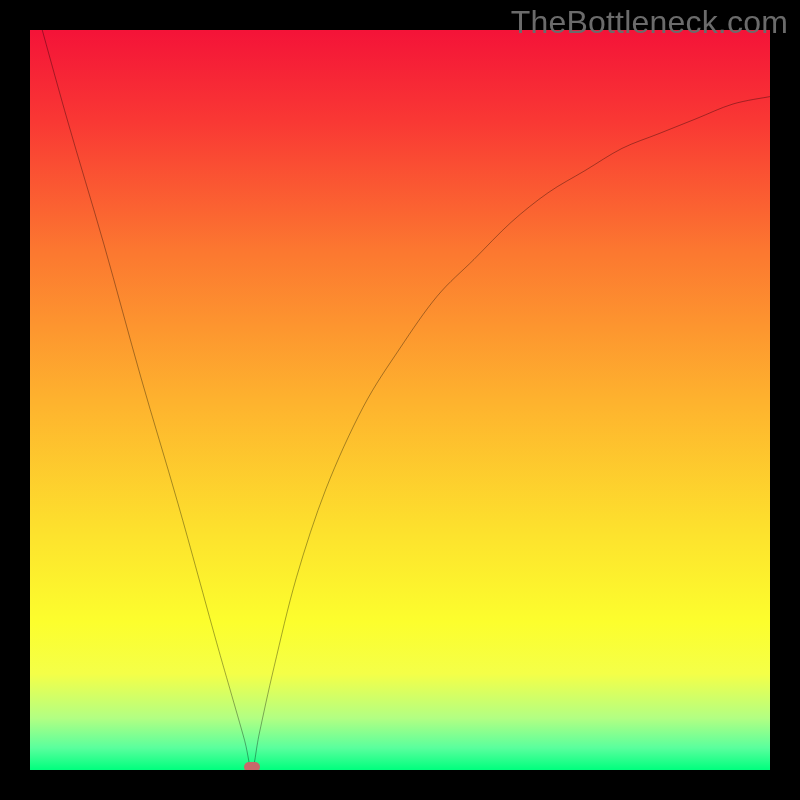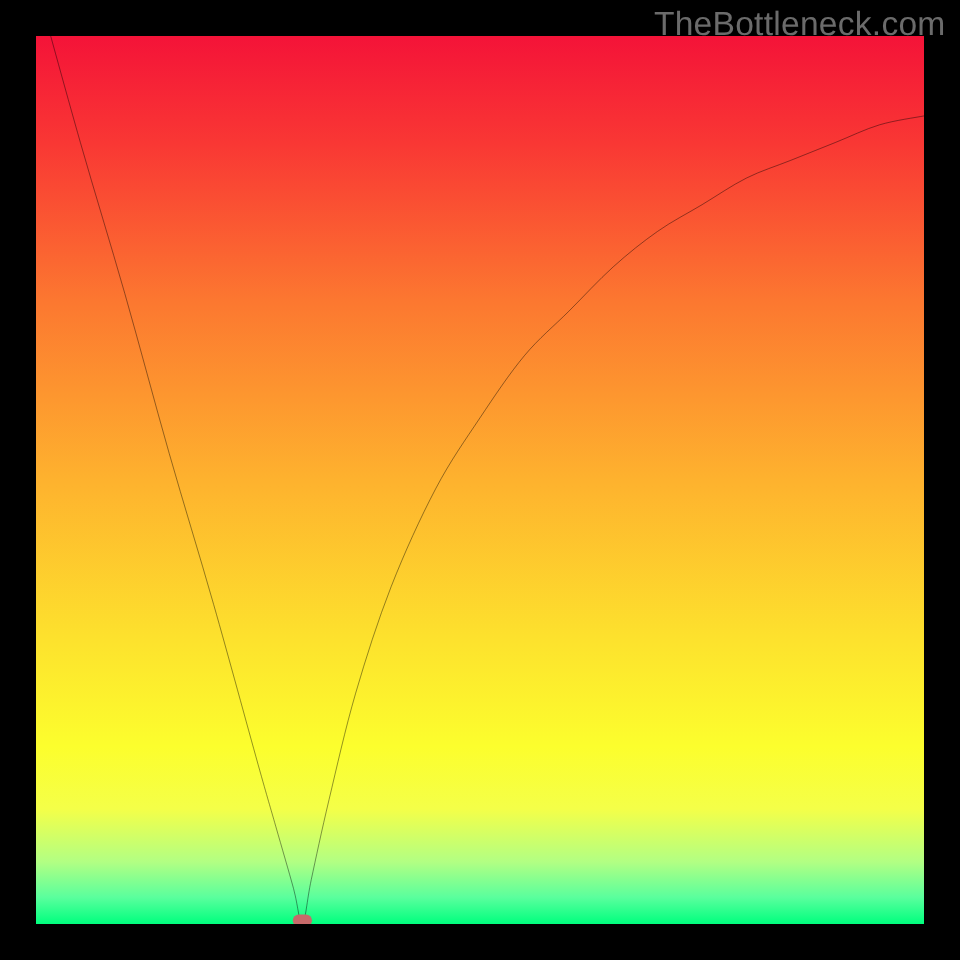--- a/index.html
+++ b/index.html
@@ -29,21 +29,21 @@
     position: absolute;
     left: 0;
     top: 0;
     width: 100%;
     height: 100%;
   }
   .watermark {
     position: absolute;
     top: 4px;
     right: 12px;
-    font-size: 28px;
+    font-size: 32px;
     color: #6b6b6b;
     font-weight: 500;
     letter-spacing: 0.2px;
     user-select: none;
   }
   svg.curve {
     position: absolute;
     left: 0;
     top: 0;
     width: 100%;

